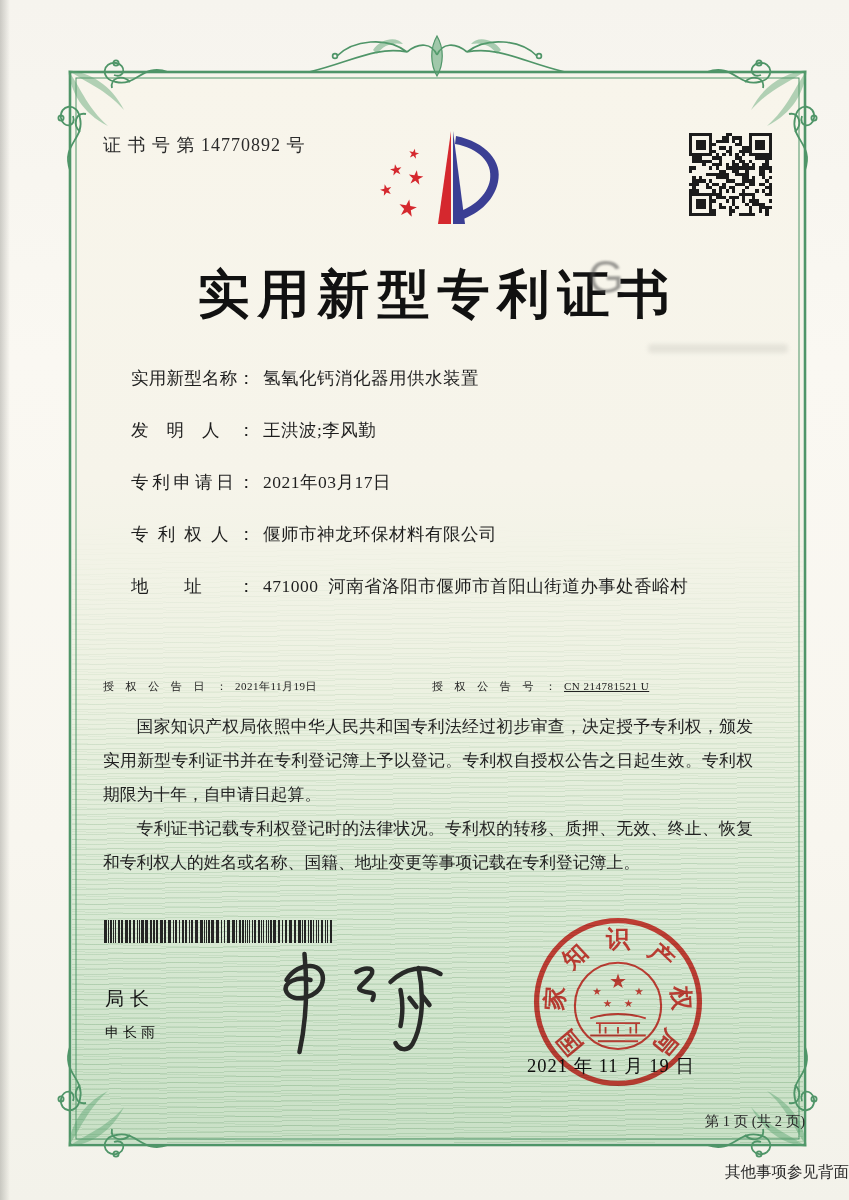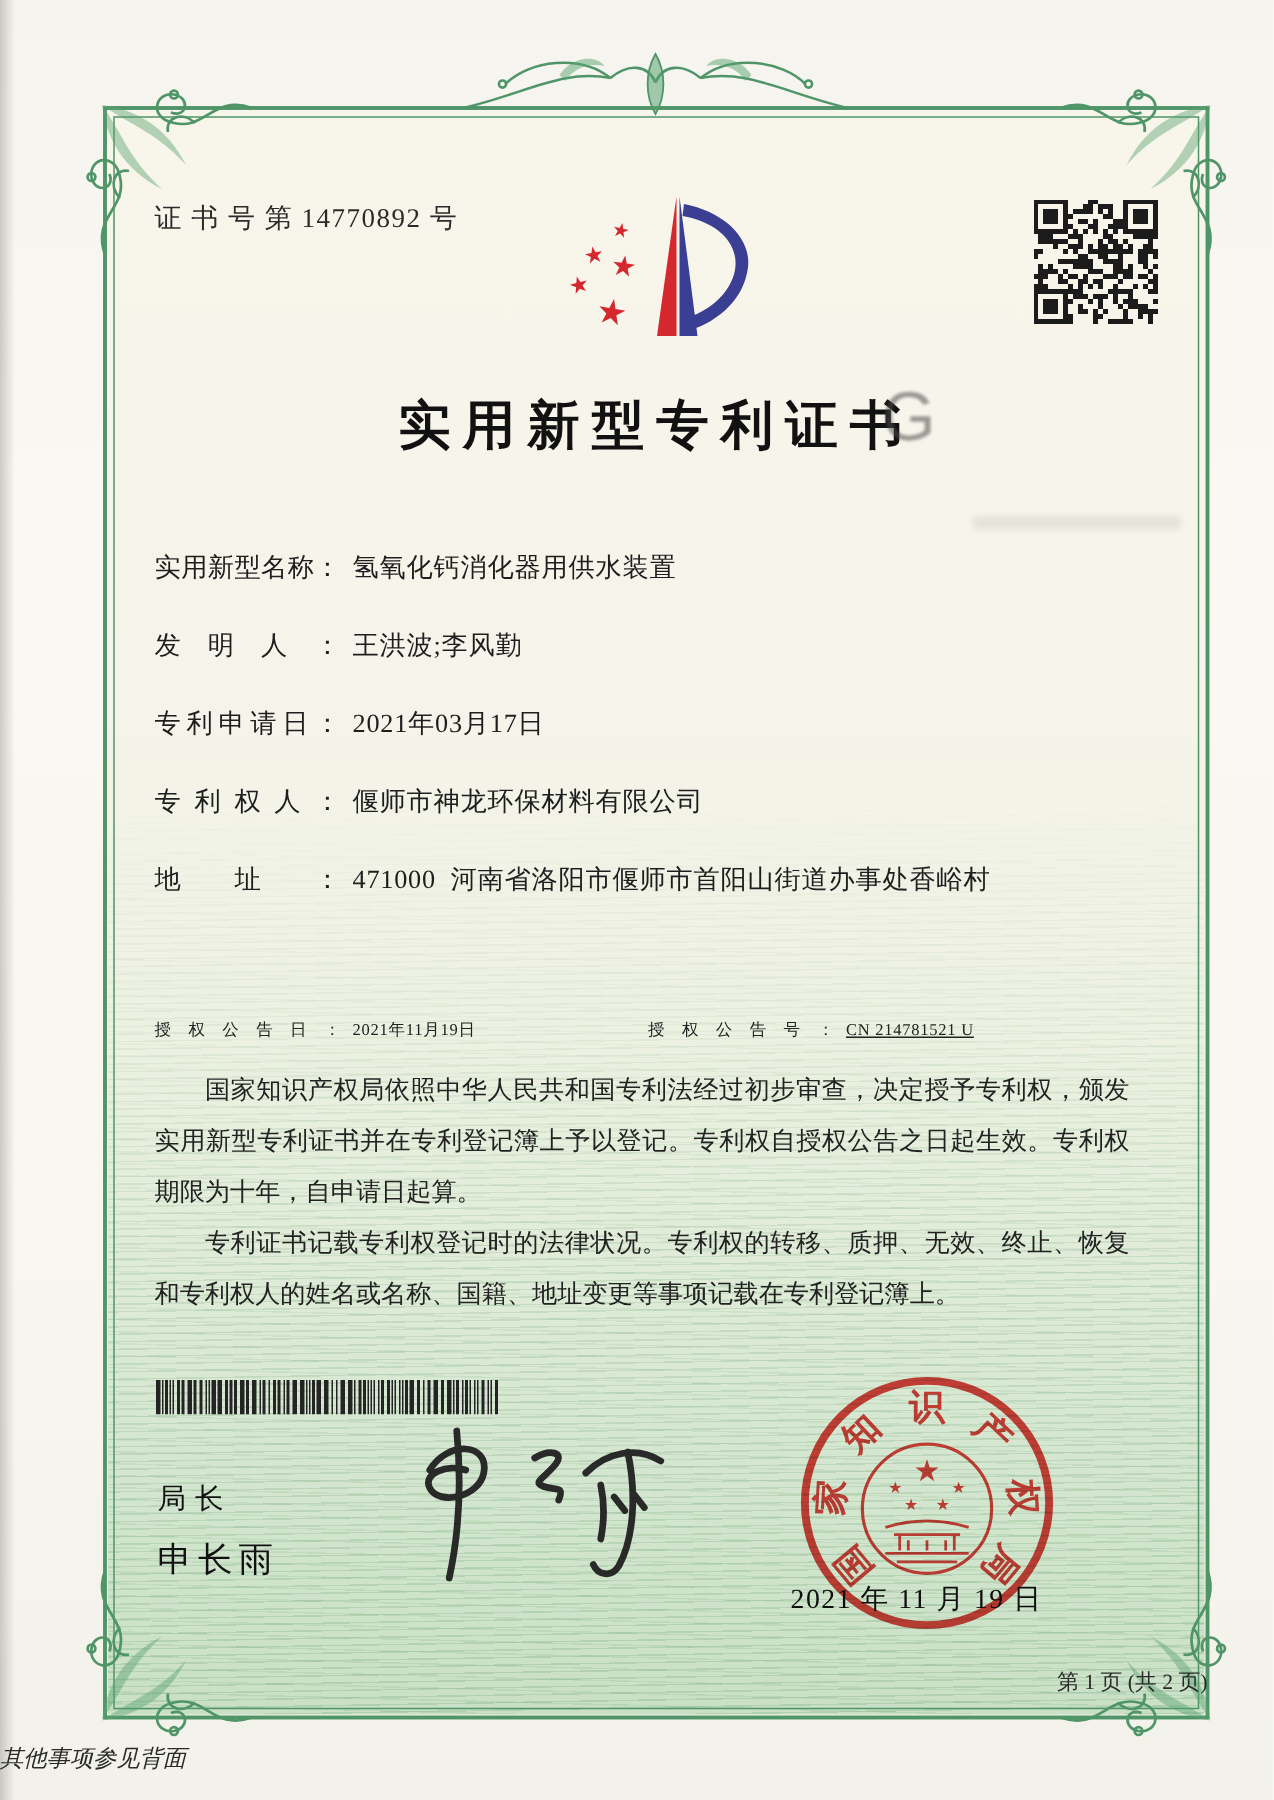--- a/index.html
+++ b/index.html
@@ -16,36 +16,36 @@
     background:linear-gradient(180deg,#f8f5eb 0%,#f6f4ea 38%,#ecf1e1 58%,#d9e9d4 78%,#c9e0c6 100%);}
   .guilloche{position:absolute;left:72px;top:74px;width:731px;height:1069px;
     background:
       repeating-linear-gradient(179deg,rgba(90,150,95,.22) 0 1px,transparent 1px 5px),
       repeating-linear-gradient(181.5deg,rgba(90,150,95,.13) 0 1px,transparent 1px 8px);
     -webkit-mask-image:linear-gradient(180deg,transparent 0%,transparent 42%,rgba(0,0,0,.75) 72%,#000 100%);
     mask-image:linear-gradient(180deg,transparent 0%,transparent 42%,rgba(0,0,0,.75) 72%,#000 100%);}
   .frame-svg{position:absolute;left:0;top:0;}
   .abs{position:absolute;}
   .cert-no{left:103px;top:133px;font-size:18px;letter-spacing:1px;color:#2b2b2b;}
-  .title{left:70px;top:260px;width:735px;text-align:center;font-size:35px;font-weight:bold;
+  .title{left:70px;top:260px;width:735px;text-align:center;font-size:52px;font-weight:bold;
     letter-spacing:8px;color:#111;}
   .fields{left:103px;top:366px;width:660px;font-size:17.5px;color:#1e1e1e;}
-  .field-row{height:26px;margin-bottom:26px;white-space:nowrap;}
+  .field-row{height:26px;margin-bottom:26px;white-space:nowrap;margin-left:28px;}
   .flabel{display:inline-block;width:124px;text-align-last:justify;-moz-text-align-last:justify;}
   .fvalue{white-space:pre;margin-left:8px;letter-spacing:.5px;}
   .grant-row{left:103px;top:679px;width:660px;font-size:11px;white-space:nowrap;}
   .grant-no-pair{position:absolute;left:329px;top:0;text-decoration:underline;}
   .body-text{left:103px;top:710px;width:650px;font-size:16.8px;line-height:34px;
     text-align:justify;color:#222;}
   .body-text p{margin:0;text-indent:2em;}
   .officer-title{left:105px;top:986px;font-size:19px;letter-spacing:6px;color:#111;}
-  .officer-name{left:105px;top:1024px;font-size:23px;letter-spacing:4px;color:#111;}
+  .officer-name{left:105px;top:1024px;font-size:14px;letter-spacing:4px;color:#111;}
   .seal-date{left:527px;top:1053px;font-size:18.5px;letter-spacing:1px;color:#0e0e0e;z-index:6;}
   .page-num{left:70px;top:1112px;width:735px;text-align:right;font-size:14.5px;color:#2a2a2a;}
-  .back-note{left:0;top:1162px;width:849px;text-align:left;font-size:15.5px;color:#2a2a2a;font-style:italic;}
+  .back-note{left:0;top:1162px;width:849px;text-align:right;font-size:15.5px;color:#2a2a2a;}
   .seal-wrap{left:527px;top:911px;z-index:5;mix-blend-mode:multiply;opacity:.93;}
   .sig-wrap{left:250px;top:946px;z-index:4;opacity:.92;}
   .barcode{left:104px;top:920px;}
   .qr{left:689px;top:133px;}
   .logo{left:360px;top:124px;}
   .ghost-g{left:588px;top:250px;font-size:46px;color:#4d4d4d;opacity:.55;filter:blur(1px);
     font-family:"Liberation Sans","DejaVu Sans",sans-serif;}
   .ghost-bar{left:648px;top:344px;width:140px;height:9px;background:#8a8a84;opacity:.16;
     filter:blur(2px);border-radius:4px;}
 </style>

